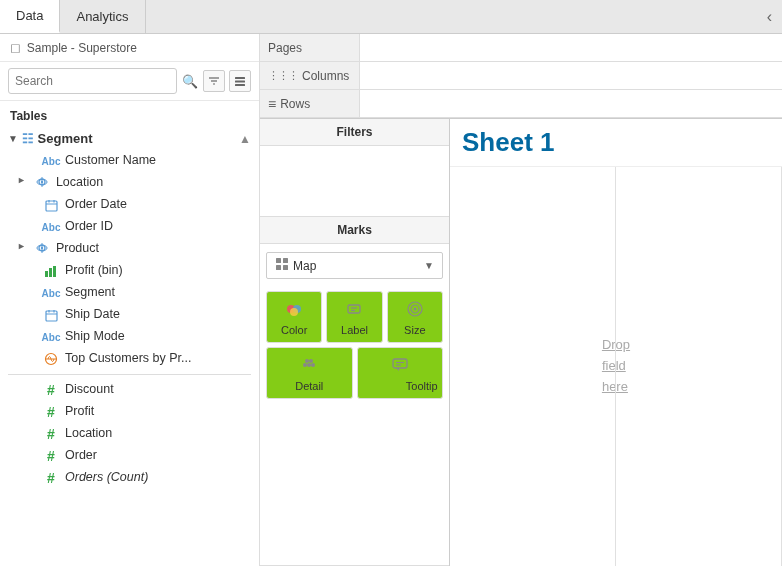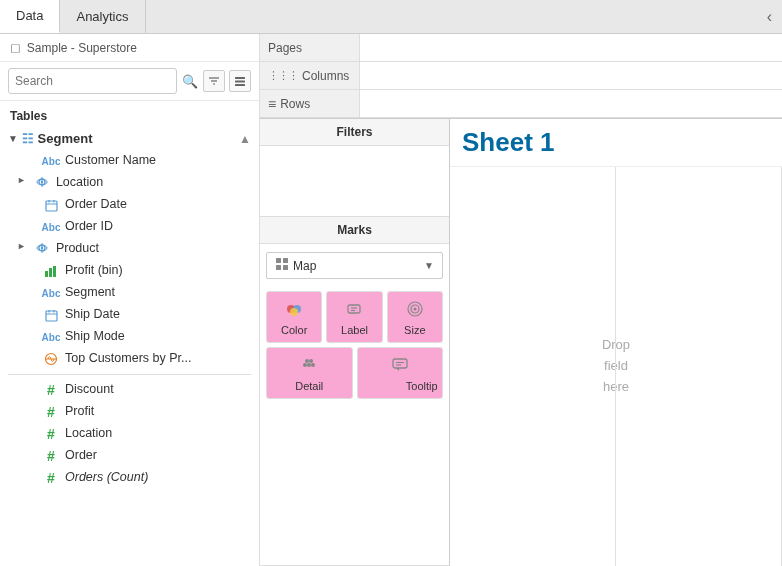--- a/index.html
+++ b/index.html
@@ -340,21 +340,21 @@
 
     .mark-btn {
       display: flex;
       flex-direction: column;
       align-items: center;
       justify-content: center;
       padding: 8px 4px 6px 4px;
       border: 1px solid #ddd;
       border-radius: 3px;
       cursor: pointer;
-      background: #f9a8d4;
+      background: #84cc16;
       gap: 3px;
       font-size: 11px;
       color: #333;
     }
 
     .mark-icon {
       font-size: 16px;
       line-height: 1;
     }
 
@@ -383,22 +383,22 @@
     .sheet-drop-area {
       flex: 1;
       display: flex;
       align-items: center;
       justify-content: center;
     }
 
     .drop-field-text {
       font-size: 13px;
       color: #aaa;
-      text-align: center;
       line-height: 1.6;
+      text-decoration: underline;
     }
 
     .sheet-column-lines {
       position: absolute;
       top: 0;
       bottom: 0;
       left: 0;
       right: 0;
       display: flex;
     }

